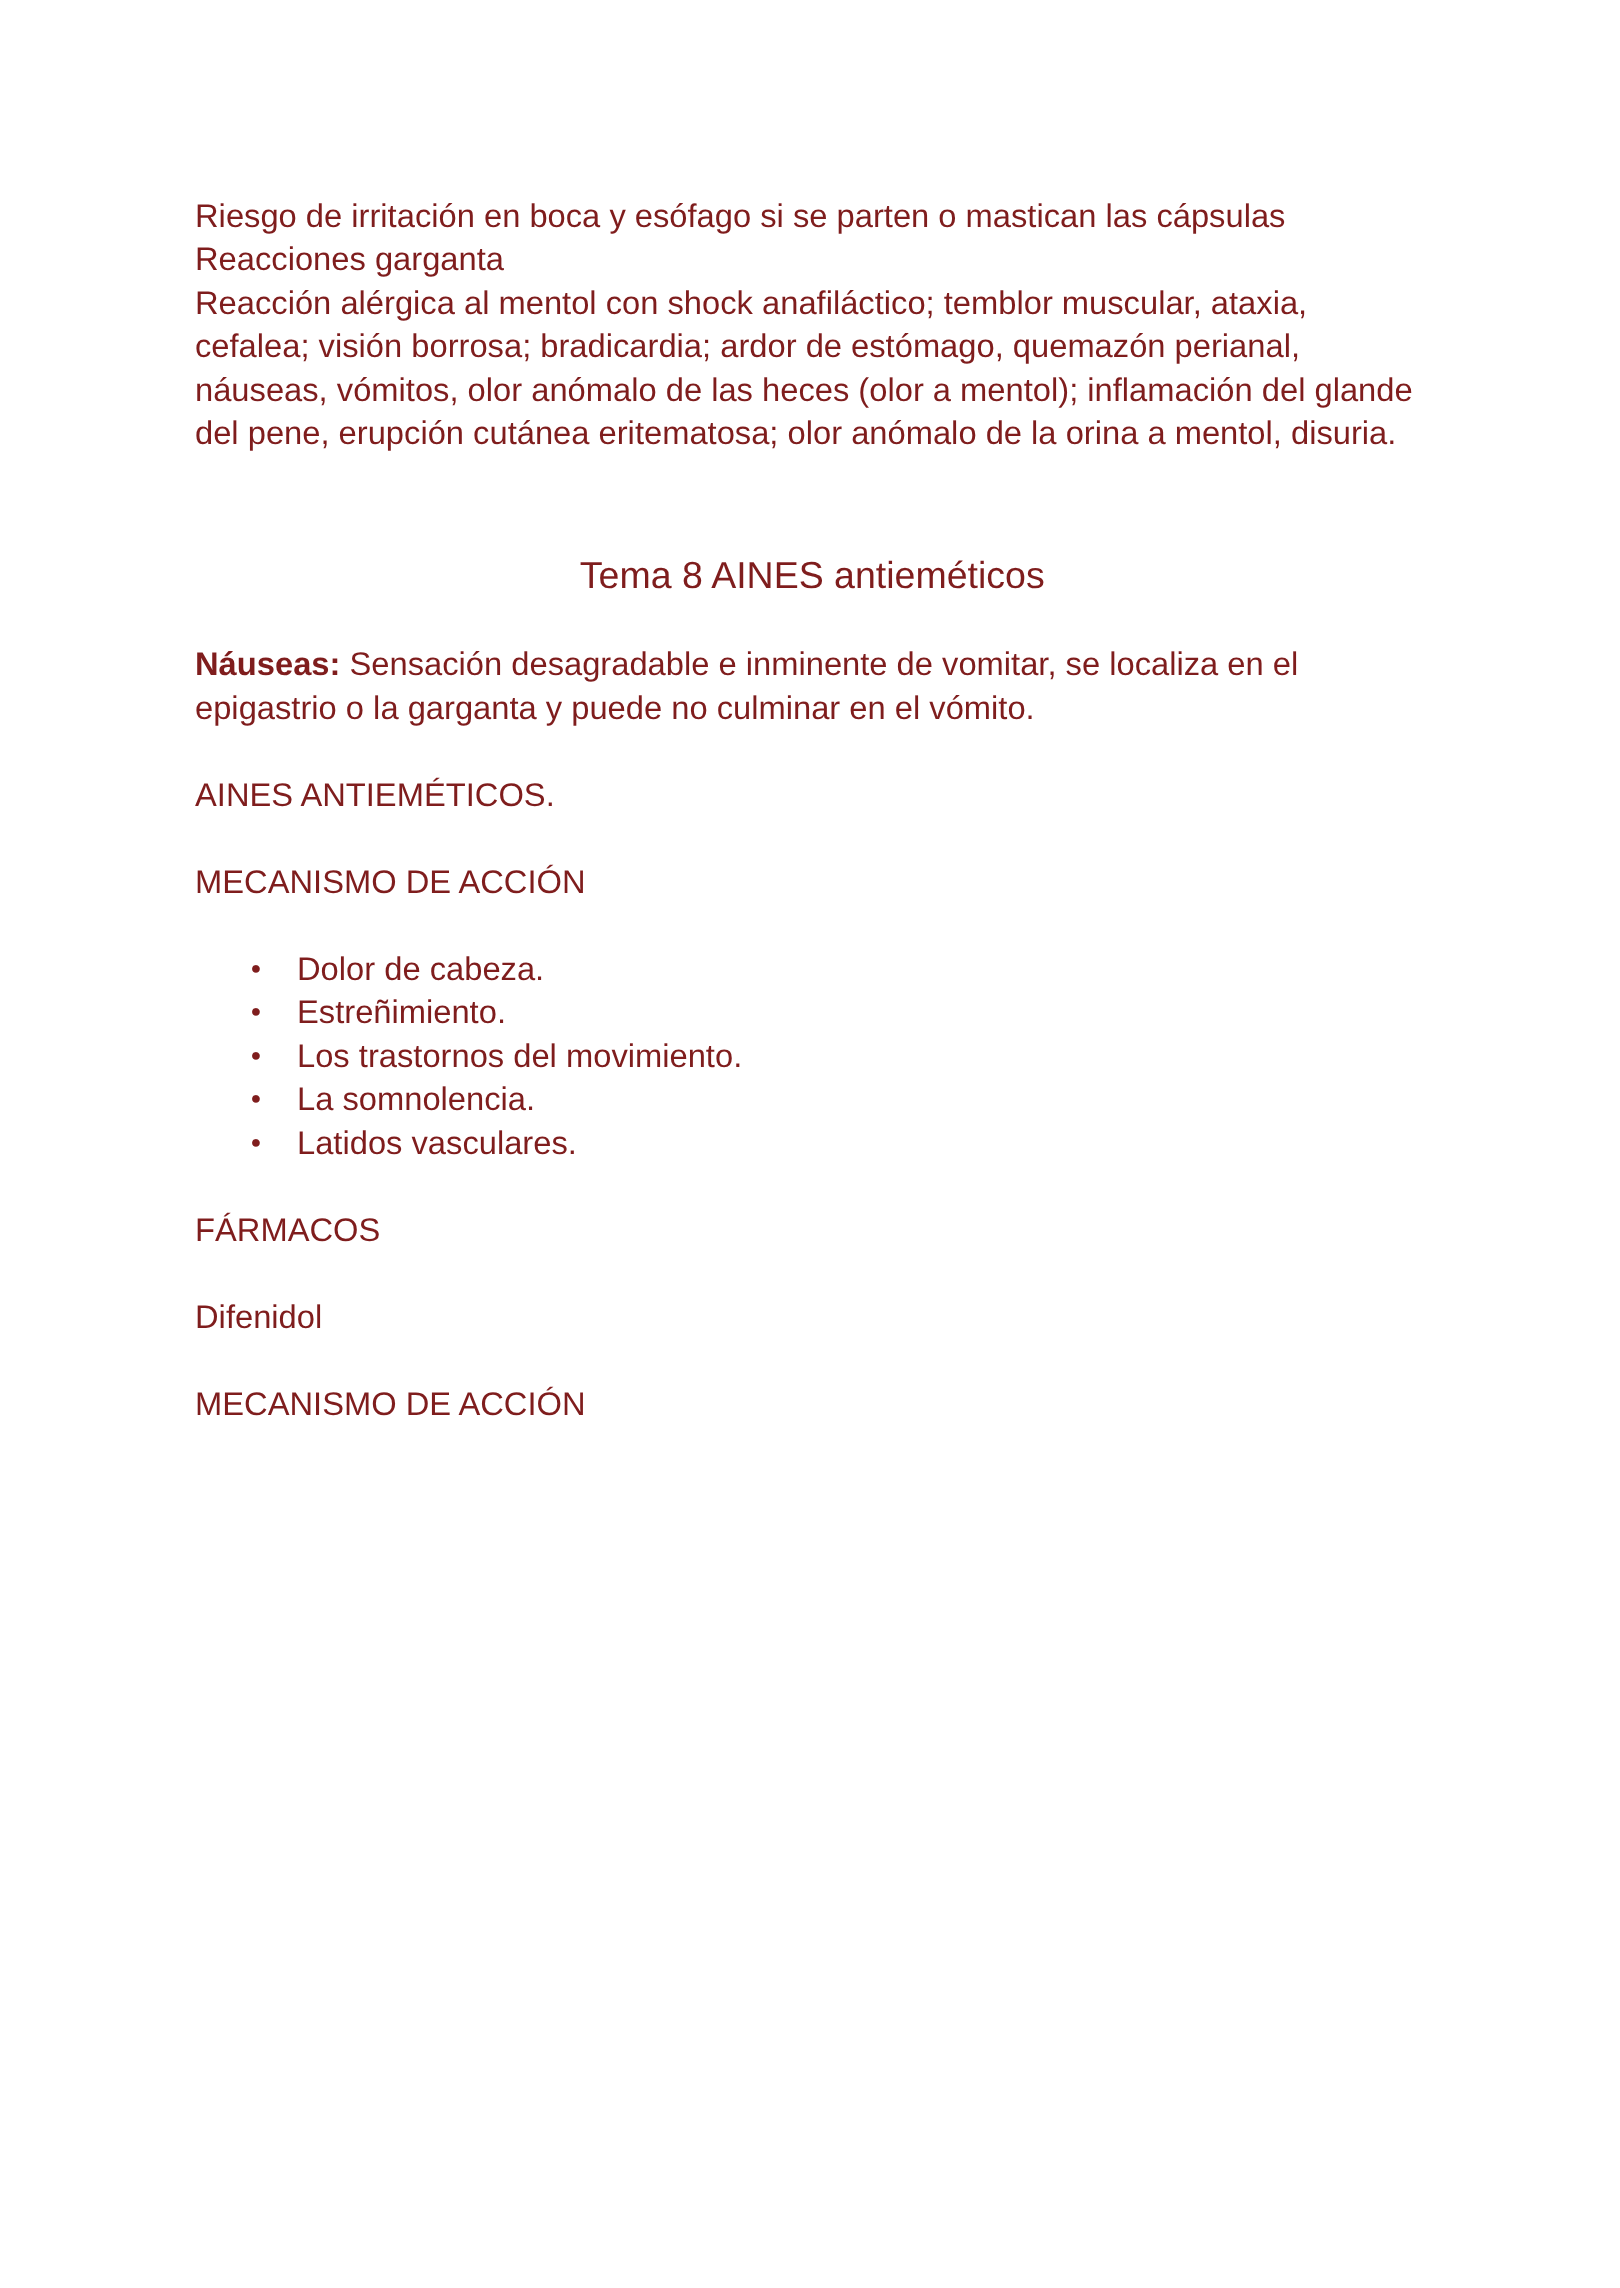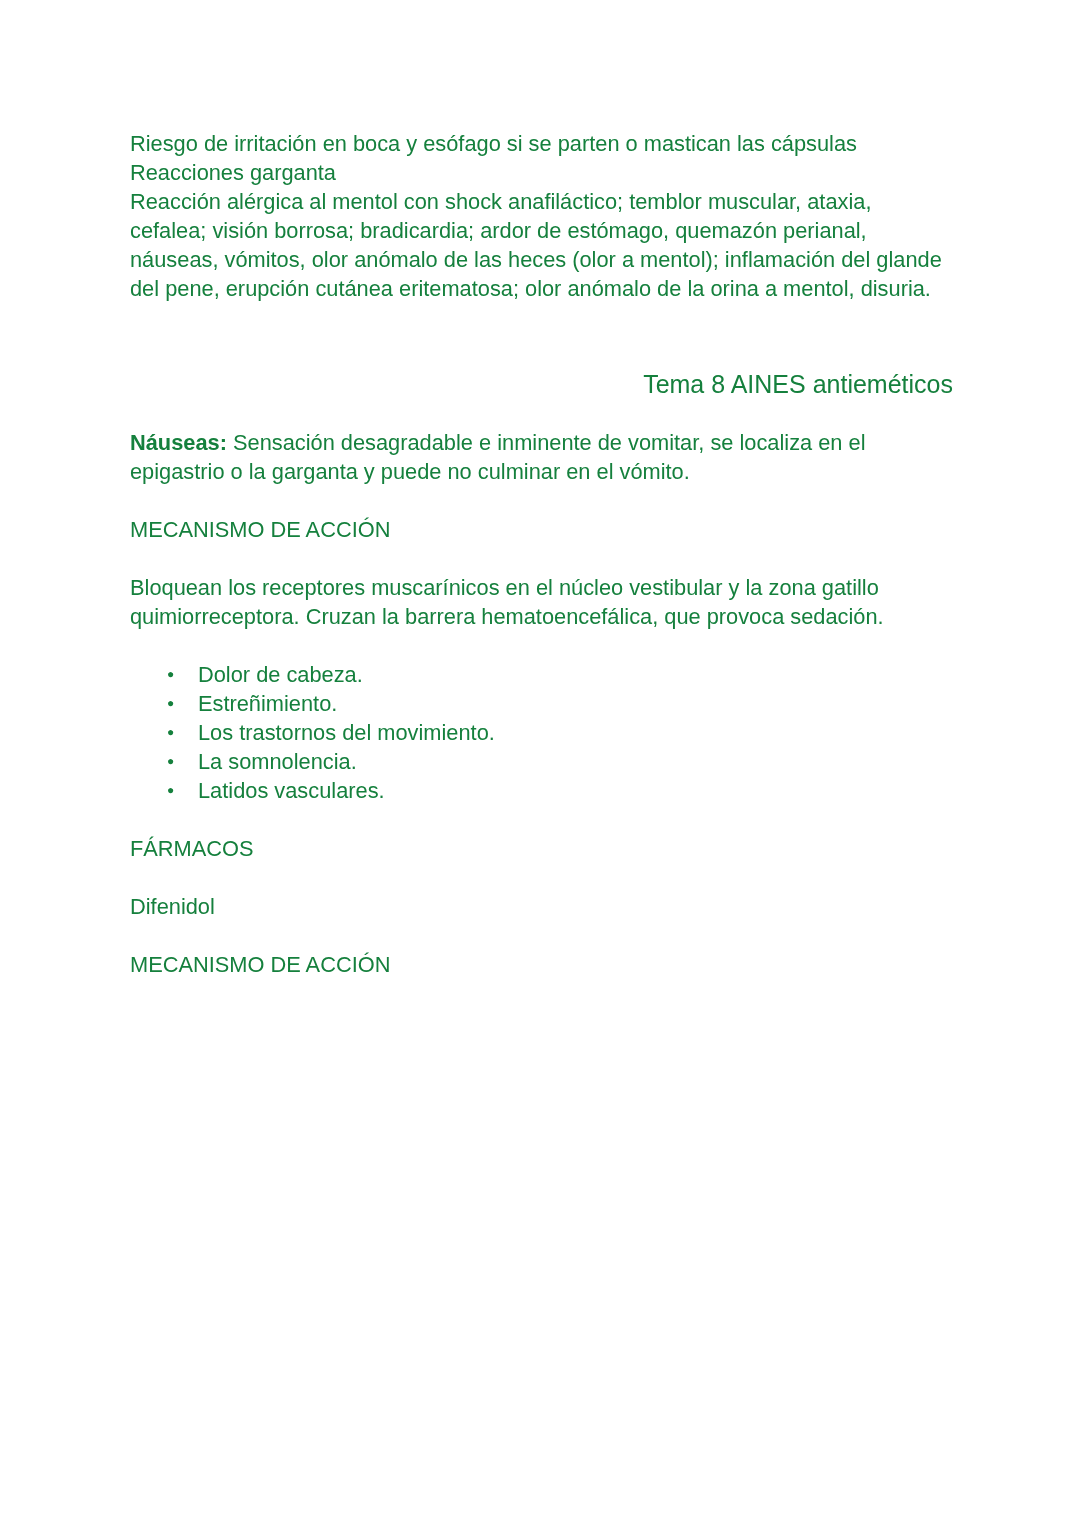--- a/index.html
+++ b/index.html
@@ -6,40 +6,40 @@
     margin: 0;
     padding: 0;
     background: #ffffff;
   }
   .page {
     position: relative;
     width: 1080px;
     height: 1525px;
     background: #ffffff;
     font-family: "Liberation Sans", sans-serif;
-    color: #15803d;
+    color: #7f1d1d;
     overflow: hidden;
   }
   .content {
     box-sizing: content-box;
     margin-left: 130px;
     width: 823px;
     padding-top: 129px;
     font-size: 21.8px;
     line-height: 29px;
   }
   p { margin: 0; }
   .gap { margin-top: 29px; }
   .doc-title {
     margin-top: 62px;
     margin-bottom: 0;
     font-size: 25px;
     line-height: 38px;
     font-weight: 400;
-    text-align: right;
+    text-align: center;
   }
   .defs { margin-top: 25px; }
   .bold { font-weight: 700; }
   ul.effects-list {
     list-style: none;
     margin: 29px 0 0 0;
     padding: 0;
   }
   ul.effects-list li {
     position: relative;
@@ -62,23 +62,23 @@
     <p>Riesgo de irritación en boca y esófago si se parten o mastican las cápsulas</p>
     <p>Reacciones garganta</p>
     <p>Reacción alérgica al mentol con shock anafiláctico; temblor muscular, ataxia, cefalea; visión borrosa; bradicardia; ardor de estómago, quemazón perianal, náuseas, vómitos, olor anómalo de las heces (olor a mentol); inflamación del glande del pene, erupción cutánea eritematosa; olor anómalo de la orina a mentol, disuria.</p>
 
     <p class="doc-title">Tema 8 AINES antieméticos</p>
 
     <div class="defs">
       <p><span class="bold">Náuseas:</span> <span>Sensación desagradable e inminente de vomitar, se localiza en el epigastrio o la garganta y puede no culminar en el vómito.</span></p>
     </div>
 
+    <p class="gap">AINES ANTIEMÉTICOS.</p>
 
     <p class="gap">MECANISMO DE ACCIÓN</p>
-    <p class="gap">Bloquean los receptores muscarínicos en el núcleo vestibular y la zona gatillo quimiorreceptora. Cruzan la barrera hematoencefálica, que provoca sedación.</p>
 
 
     <ul class="effects-list">
       <li><span class="bullet">●</span><span>Dolor de cabeza.</span></li>
       <li><span class="bullet">●</span><span>Estreñimiento.</span></li>
       <li><span class="bullet">●</span><span>Los trastornos del movimiento.</span></li>
       <li><span class="bullet">●</span><span>La somnolencia.</span></li>
       <li><span class="bullet">●</span><span>Latidos vasculares.</span></li>
     </ul>
 

